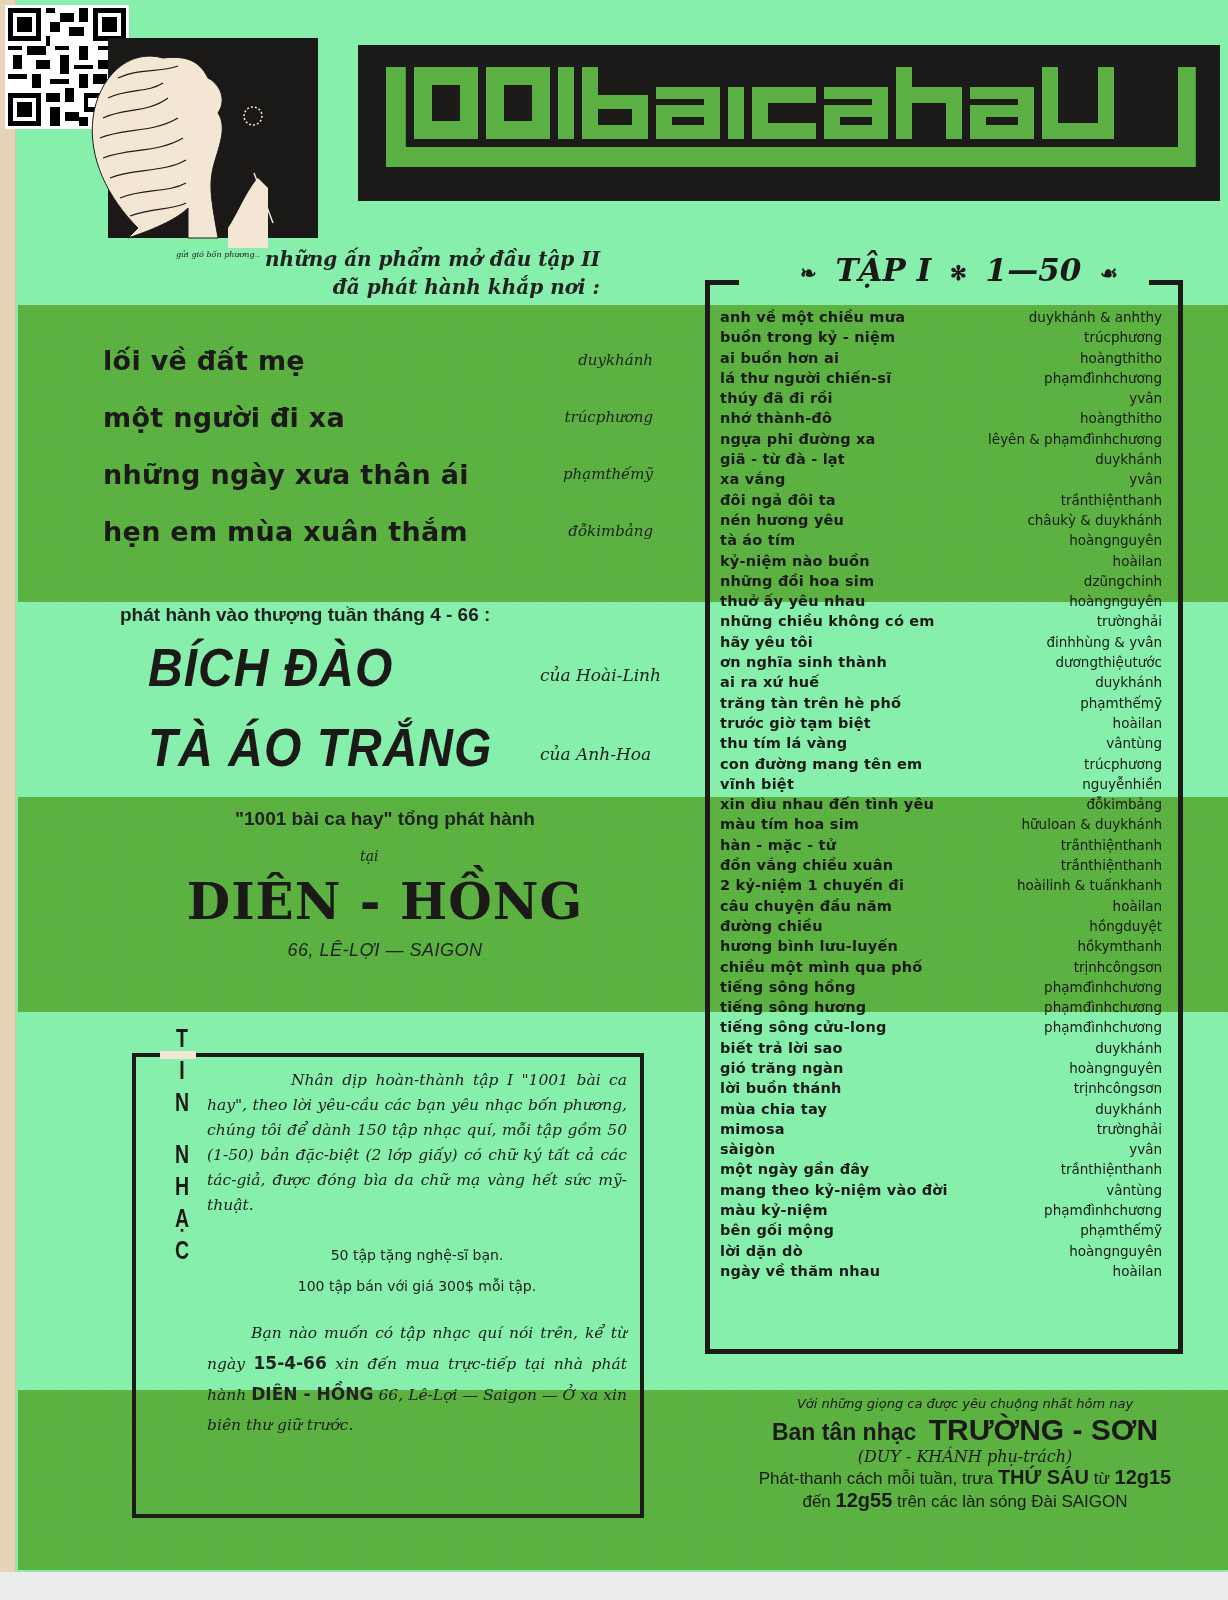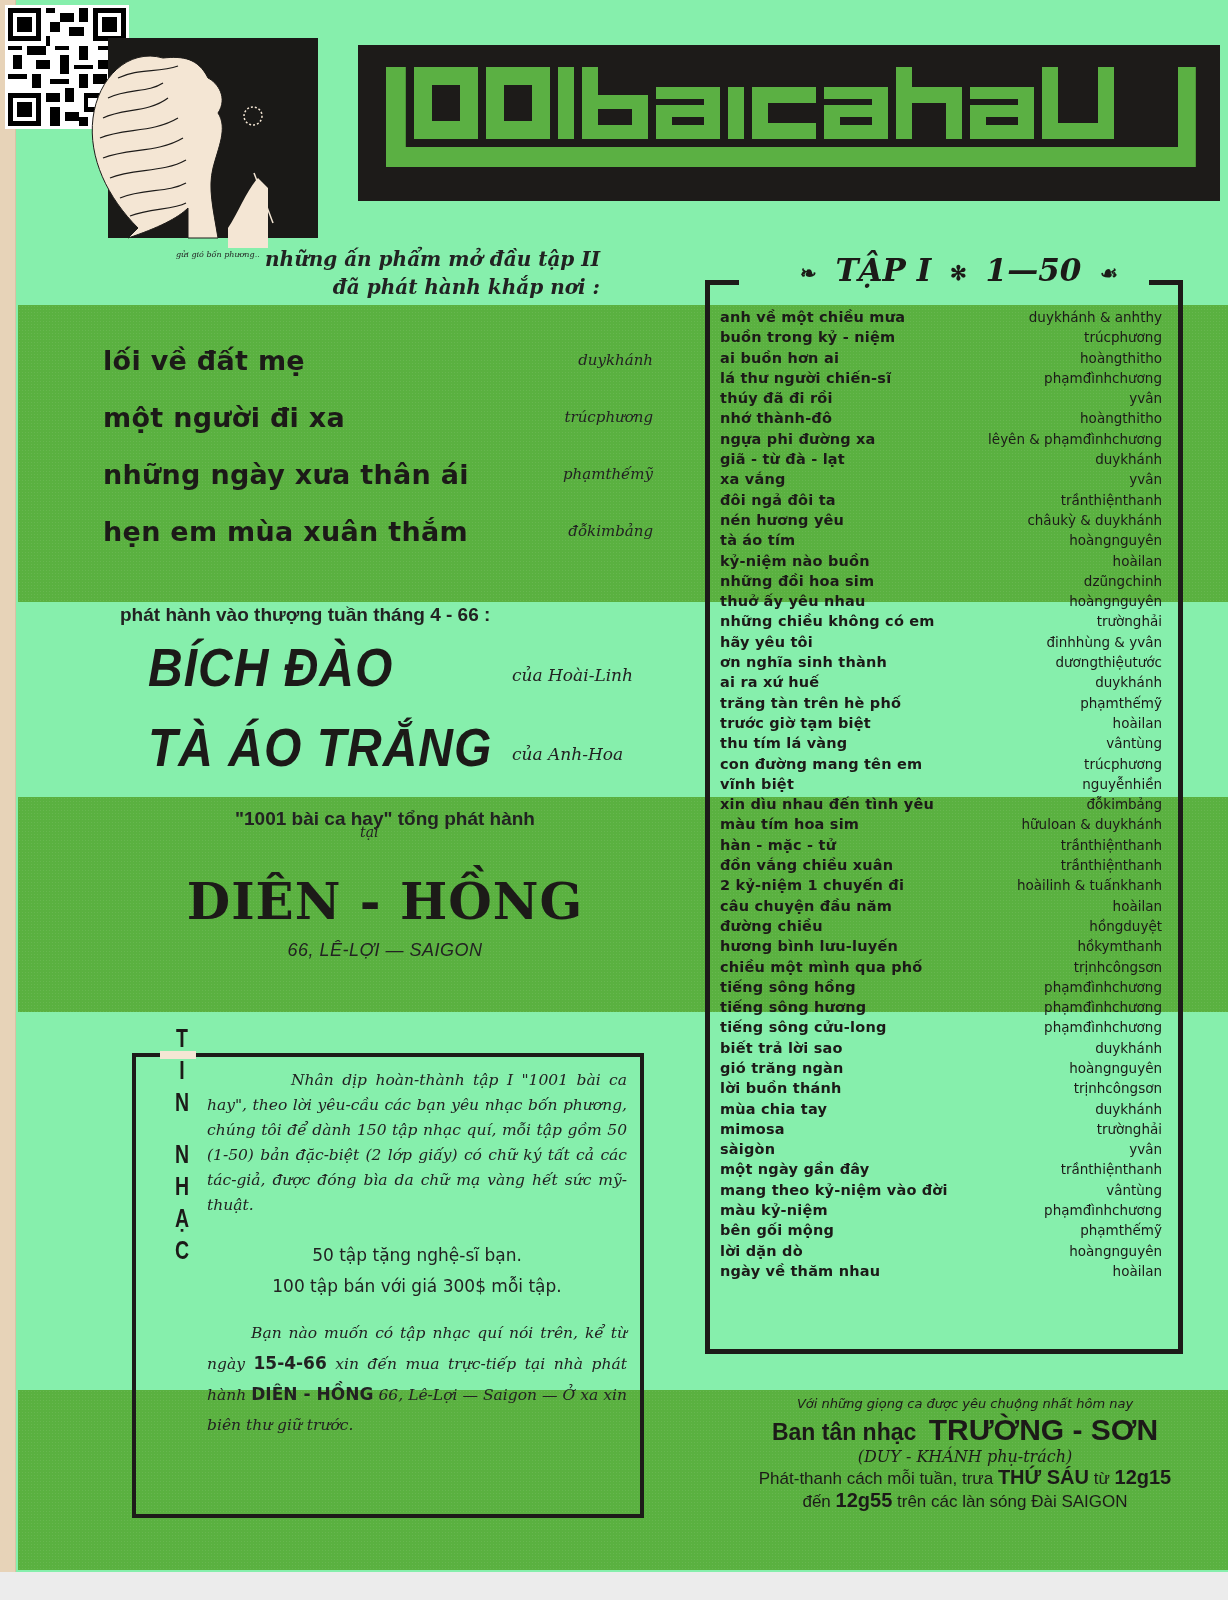--- a/index.html
+++ b/index.html
@@ -39,36 +39,36 @@
   
   .release-list { position: absolute; left: 103px; top: 345px; width: 550px; }
   .release-row { position: relative; height: 57px; display: flex; align-items: baseline; }
   .release-title { font-family: "DejaVu Sans", sans-serif; font-weight: bold; font-size: 27px; letter-spacing: 0.3px; color: #1c1a18; }
   .release-author { position: absolute; right: 0; top: 6px; font-family: "DejaVu Serif", serif; font-style: italic; font-size: 15px; color: #222; }
 
   .upcoming-head { position: absolute; left: 120px; top: 604px; font-family: "Liberation Sans", sans-serif; font-weight: bold; font-size: 19px; color: #222; }
   .big-title { position: absolute; left: 148px; font-family: "Liberation Sans", sans-serif; font-style: italic; font-weight: bold; font-size: 48px; letter-spacing: 1px; color: #1c1a18; transform: scaleY(1.1); }
   .big-title.t1 { top: 640px; }
   .big-title.t2 { top: 720px; }
-  .big-author { position: absolute; left: 512px; font-family: "DejaVu Serif", serif; font-style: italic; font-size: 17px; color: #222; }
+  .big-author { position: absolute; left: 540px; font-family: "DejaVu Serif", serif; font-style: italic; font-size: 17px; color: #222; }
   .big-author.a1 { top: 665px; }
   .big-author.a2 { top: 744px; }
 
   .dist-line { position: absolute; left: 180px; top: 808px; width: 410px; text-align: center; font-family: "Liberation Sans", sans-serif; font-weight: bold; font-size: 19px; color: #222; }
-  .dist-at { position: absolute; left: 360px; top: 824px; font-family: "DejaVu Serif", serif; font-style: italic; font-size: 14px; color: #222; }
+  .dist-at { position: absolute; left: 360px; top: 848px; font-family: "DejaVu Serif", serif; font-style: italic; font-size: 14px; color: #222; }
   .dist-name { position: absolute; left: 150px; top: 872px; width: 470px; text-align: center; font-family: "DejaVu Serif", serif; font-weight: bold; font-size: 50px; letter-spacing: 1px; color: #1c1a18; }
   .dist-addr { position: absolute; left: 150px; top: 940px; width: 470px; text-align: center; font-family: "Liberation Sans", sans-serif; font-style: italic; font-size: 18px; color: #222; letter-spacing: 0.5px; }
 
   
   .news-box { position: absolute; left: 132px; top: 1053px; width: 512px; height: 465px; border: 4px solid #1d1b19; border-style: solid; }
   .news-box .gap { position: absolute; left: 24px; top: -6px; width: 36px; height: 8px; background: #f4e6d4; }
   .news-vertical { position: absolute; left: 172px; top: 1022px; width: 20px; display: flex; flex-direction: column; align-items: center; font-family: "Liberation Sans", sans-serif; font-weight: bold; font-size: 26px; line-height: 32px; color: #1c1a18; transform: scaleX(0.75); }
   .news-body { position: absolute; left: 157px; top: 1068px; width: 470px; font-family: "DejaVu Serif", serif; font-style: italic; font-size: 15.5px; line-height: 25px; color: #222; text-align: justify; }
   .news-body p.p1 { text-indent: 84px; }
-  .news-list { margin-top: 22px; text-align: center; font-family: "DejaVu Sans", sans-serif; font-style: normal; font-size: 17px; line-height: 31px; }
+  .news-list { margin-top: 22px; text-align: center; font-family: "DejaVu Sans", sans-serif; font-style: normal; font-size: 14px; line-height: 31px; }
   .news-body p.p2 { margin-top: 16px; text-indent: 44px; line-height: 30px; }
   .news-body .strong { font-family: "DejaVu Sans", sans-serif; font-style: normal; font-weight: bold; font-size: 17px; }
 
   
   .list-head { position: absolute; left: 744px; top: 252px; width: 430px; text-align: center; font-family: "DejaVu Serif", serif; font-style: italic; font-weight: bold; font-size: 31px; color: #1c1a18; }
   .list-head .orn { font-style: normal; font-size: 20px; vertical-align: middle; margin: 0 8px; }
   .list-frame { position: absolute; left: 705px; top: 280px; width: 478px; height: 1074px; border: 5px solid #1d1b19; border-top: none; }
   .list-frame .tl { position: absolute; left: -5px; top: 0; width: 34px; height: 5px; background: #1d1b19; }
   .list-frame .tr { position: absolute; right: -5px; top: 0; width: 34px; height: 5px; background: #1d1b19; }
   .song-list { position: absolute; left: 720px; top: 309px; width: 442px; }

